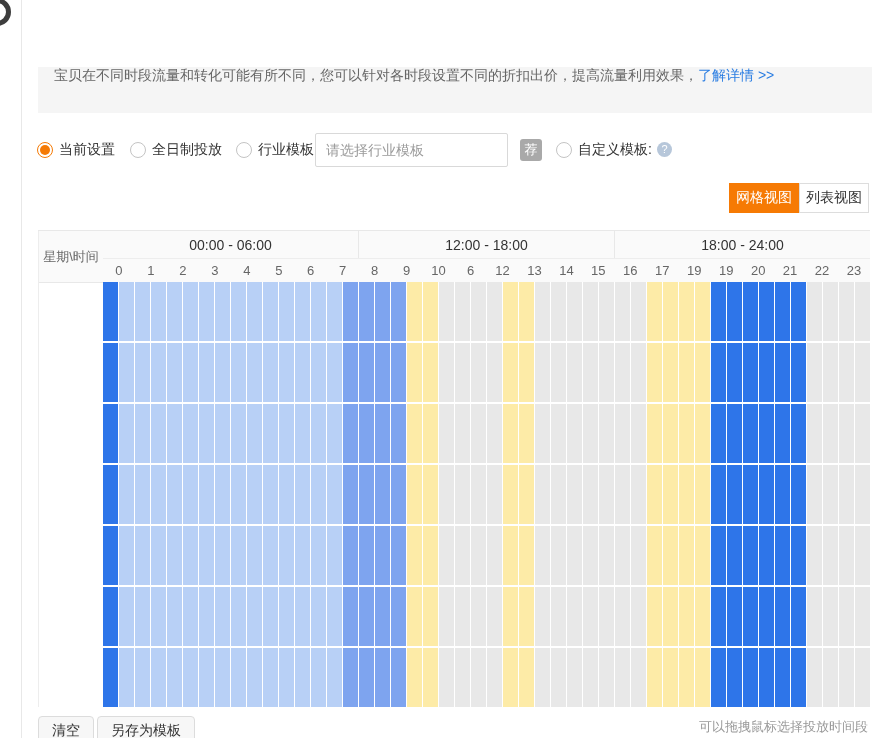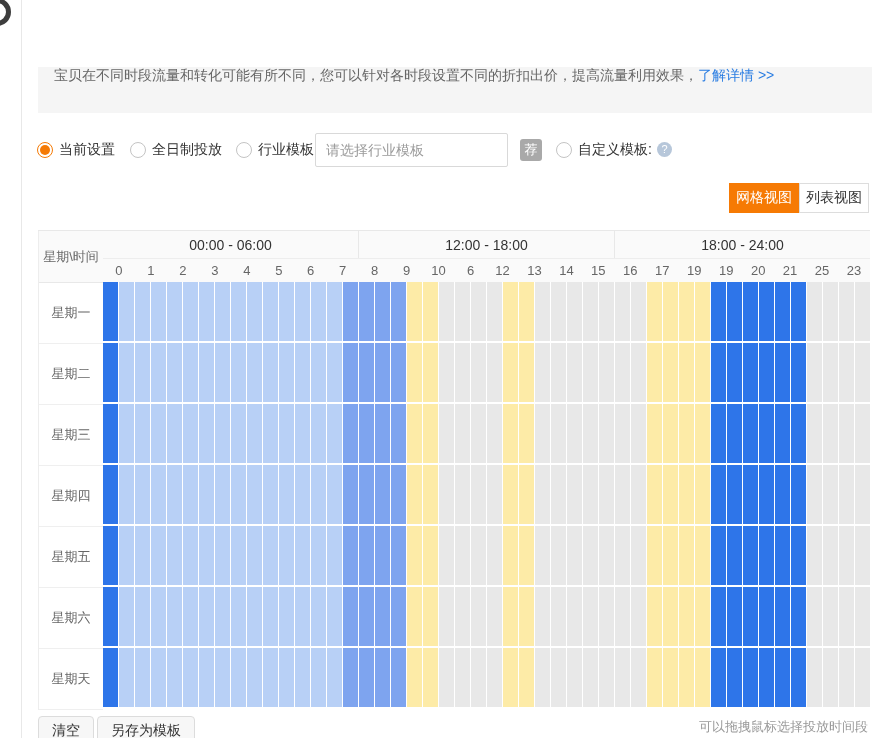--- a/index.html
+++ b/index.html
@@ -103,29 +103,20 @@
   </div>
 
   <div class="view-toggle">
     <button class="vt active">网格视图</button>
     <button class="vt">列表视图</button>
   </div>
 
   <div class="schedule">
     <div class="sched-left">
       <div class="corner">星期\时间</div>
-      <div id="day-labels">
-          <div class="day-label">星期一</div>
-          <div class="day-label">星期二</div>
-          <div class="day-label">星期三</div>
-          <div class="day-label">星期四</div>
-          <div class="day-label">星期五</div>
-          <div class="day-label">星期六</div>
-          <div class="day-label">星期天</div>
-        </div>
     </div>
     <div class="sched-right">
       <div class="group-row" id="group-row">
           <div class="group-cell">00:00 - 06:00</div>
           <div class="group-cell">12:00 - 18:00</div>
           <div class="group-cell">18:00 - 24:00</div>
         </div>
       <div class="hour-row" id="hour-row">
           <div class="hour-cell">0</div>
           <div class="hour-cell">1</div>
@@ -142,21 +133,21 @@
           <div class="hour-cell">12</div>
           <div class="hour-cell">13</div>
           <div class="hour-cell">14</div>
           <div class="hour-cell">15</div>
           <div class="hour-cell">16</div>
           <div class="hour-cell">17</div>
           <div class="hour-cell">19</div>
           <div class="hour-cell">19</div>
           <div class="hour-cell">20</div>
           <div class="hour-cell">21</div>
-          <div class="hour-cell">25</div>
+          <div class="hour-cell">22</div>
           <div class="hour-cell">23</div>
         </div>
       <div class="cells" id="cell-grid">
           <div class="cell" style="background: rgb(46, 117, 233);"></div>
           <div class="cell" style="background: rgb(184, 208, 246);"></div>
           <div class="cell" style="background: rgb(184, 208, 246);"></div>
           <div class="cell" style="background: rgb(184, 208, 246);"></div>
           <div class="cell" style="background: rgb(184, 208, 246);"></div>
           <div class="cell" style="background: rgb(184, 208, 246);"></div>
           <div class="cell" style="background: rgb(184, 208, 246);"></div>

